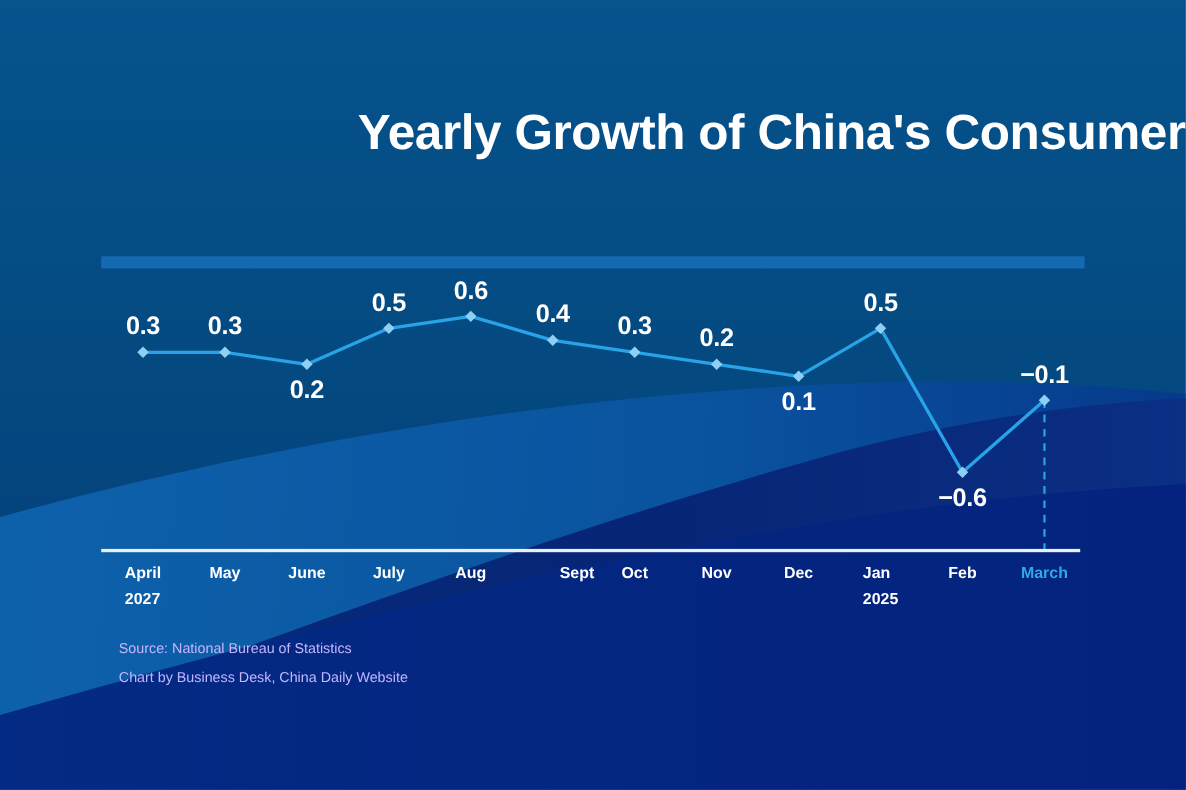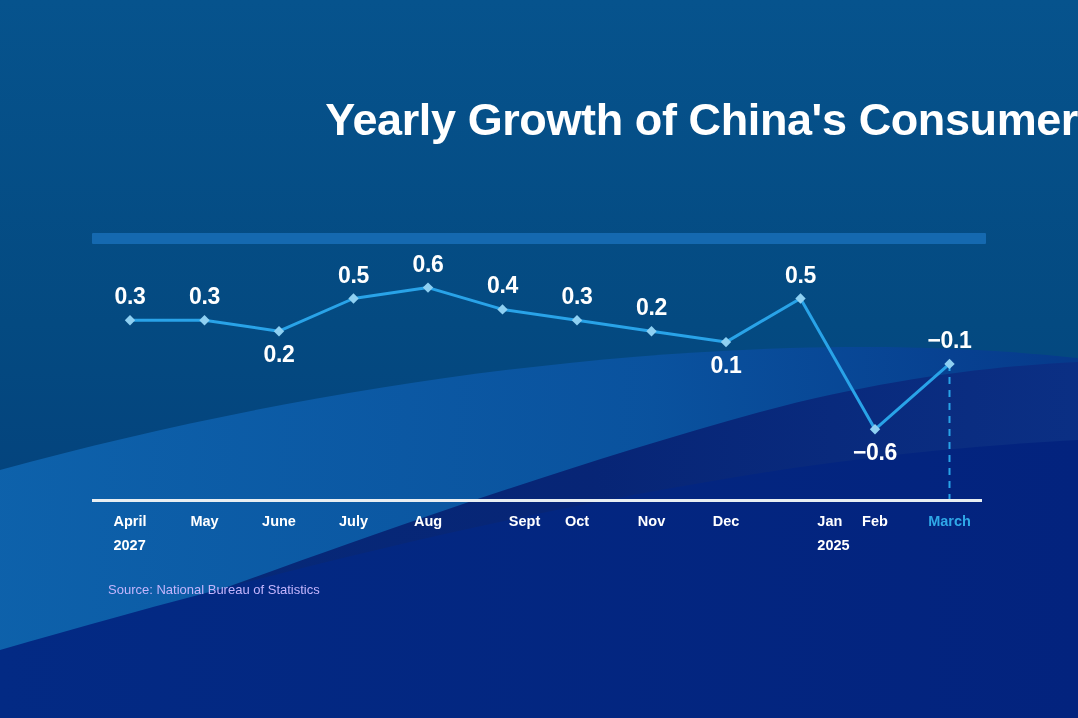--- a/index.html
+++ b/index.html
@@ -177,23 +177,24 @@
   <div id="x-ticks">
       <div class="x-tick" style="left: 130px;"><span>April</span><span class="sub">2027</span></div>
       <div class="x-tick" style="left: 204.5px;"><span>May</span></div>
       <div class="x-tick" style="left: 279px;"><span>June</span></div>
       <div class="x-tick" style="left: 353.5px;"><span>July</span></div>
       <div class="x-tick" style="left: 428px;"><span>Aug</span></div>
       <div class="x-tick" style="left: 502.5px; margin-left: 22px;"><span>Sept</span></div>
       <div class="x-tick" style="left: 577px;"><span>Oct</span></div>
       <div class="x-tick" style="left: 651.5px;"><span>Nov</span></div>
       <div class="x-tick" style="left: 726px;"><span>Dec</span></div>
-      <div class="x-tick" style="left: 800.5px; margin-left: 33px;"><span>Jan</span><span class="sub">2025</span></div>
+      <div class="x-tick" style="left: 800.5px;"><span>Jan</span><span class="sub">2025</span></div>
       <div class="x-tick" style="left: 875px;"><span>Feb</span></div>
       <div class="x-tick highlight" style="left: 949.5px;"><span>March</span></div>
     </div>
 
   <div id="source-block">
     <div class="source-line">Source: National Bureau of Statistics</div>
+    <div class="source-line">Chart by Business Desk, China Daily Website</div>
   </div>
 
 
 </div>
 
 </body></html>

